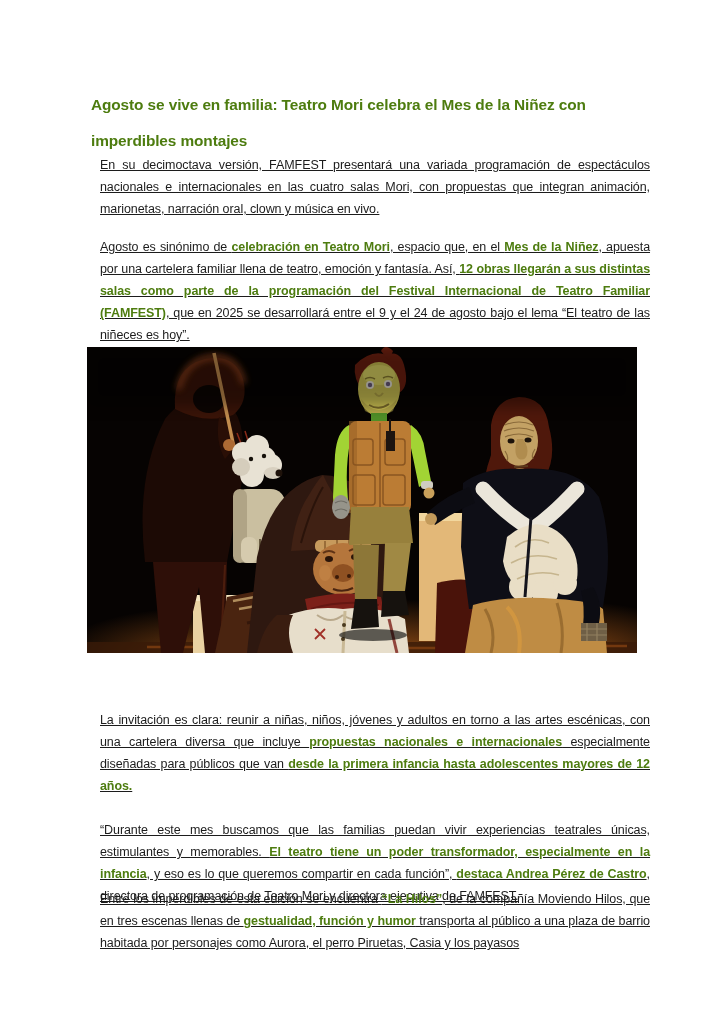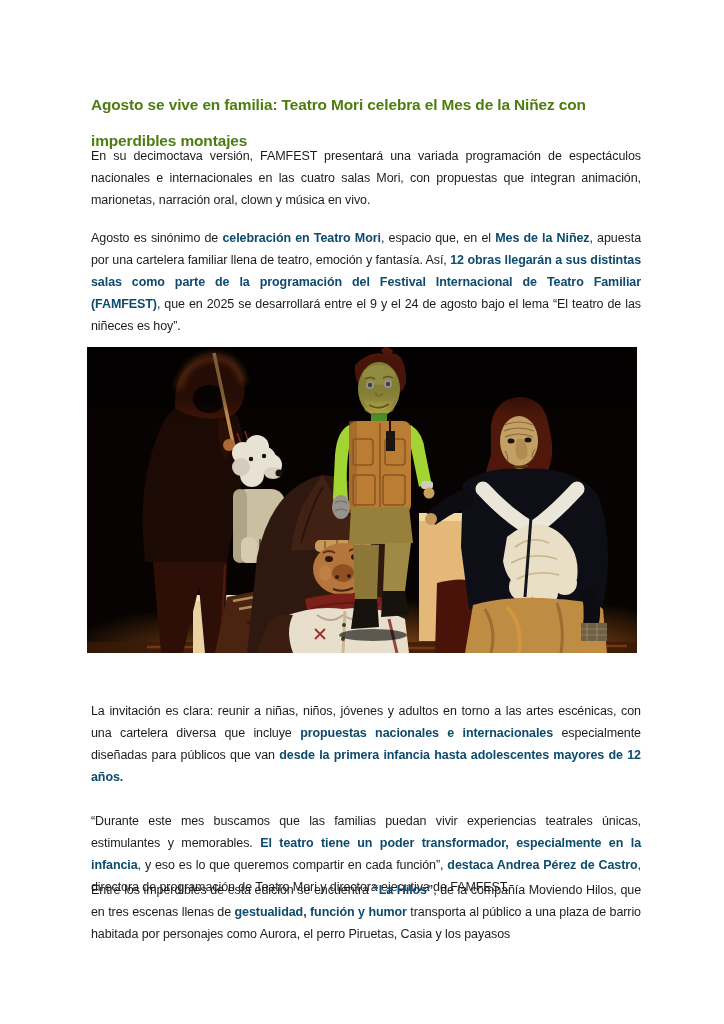--- a/index.html
+++ b/index.html
@@ -6,25 +6,25 @@
   .page{
     position:relative;width:724px;height:1024px;background:#ffffff;
     font-family:"Liberation Sans",sans-serif;overflow:hidden;
   }
   .title{
     position:absolute;left:87px;top:83px;width:552px;margin:4px;
     font-size:15.4px;line-height:36px;font-weight:700;color:#4d7c0f;
     letter-spacing:-0.1px;
   }
   .para{
-    position:absolute;left:87px;width:550px;margin:4px;
+    position:absolute;left:87px;width:550px;margin:13px;
     font-size:12.5px;line-height:22px;color:#1c1c1c;
-    text-align:justify;letter-spacing:-0.08px;
-  }
-  .para b{color:#0c4a6e;}
+    text-align:justify;letter-spacing:-0.08px;text-decoration:underline;
+  }
+  .para b{color:#4d7c0f;}
   .lead{top:141px;}
   .p0{top:223px;}
   .photo{
     position:absolute;left:87px;top:347px;width:550px;height:306px;margin:0;
     background:#060302;overflow:hidden;
   }
   .photo svg{display:block;}
   .p1{top:696px;}
   .p2{top:806px;}
   .p3{top:875px;}

